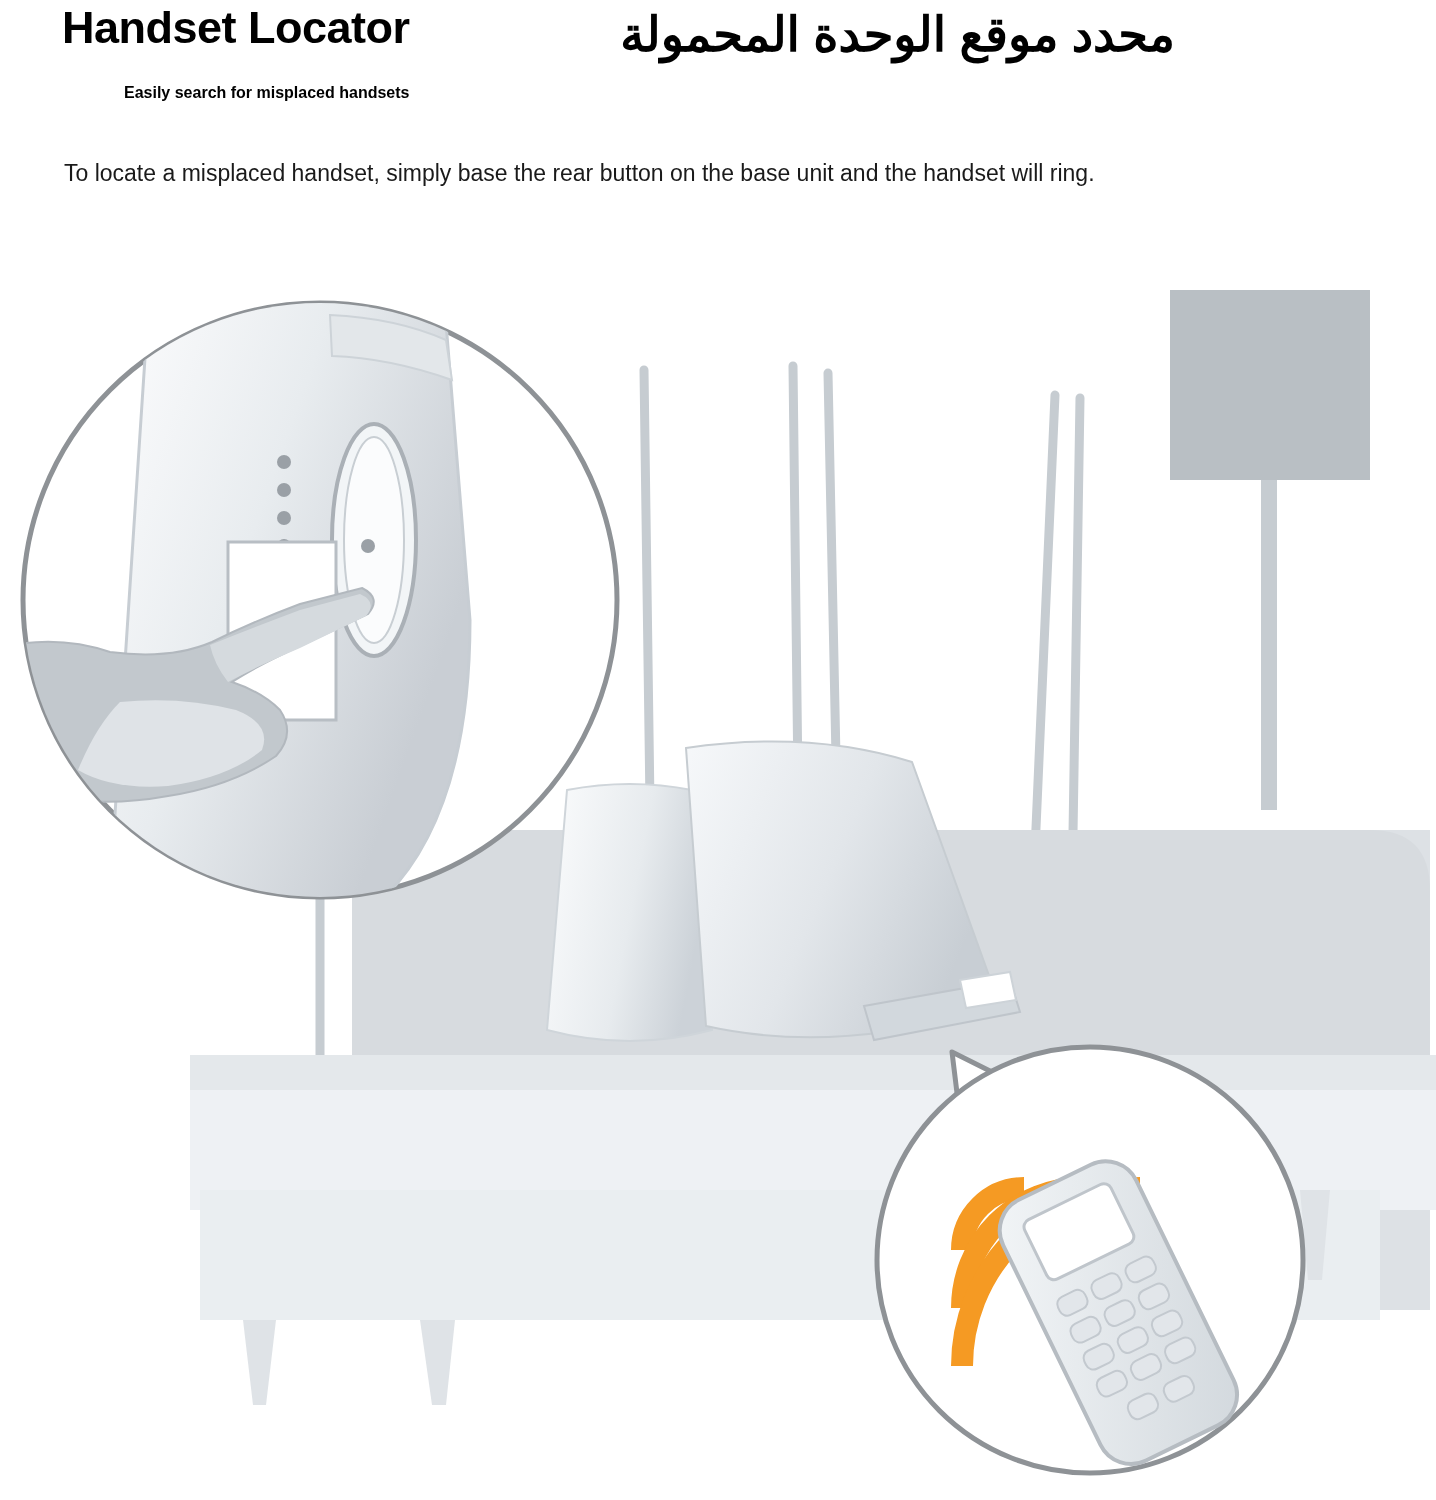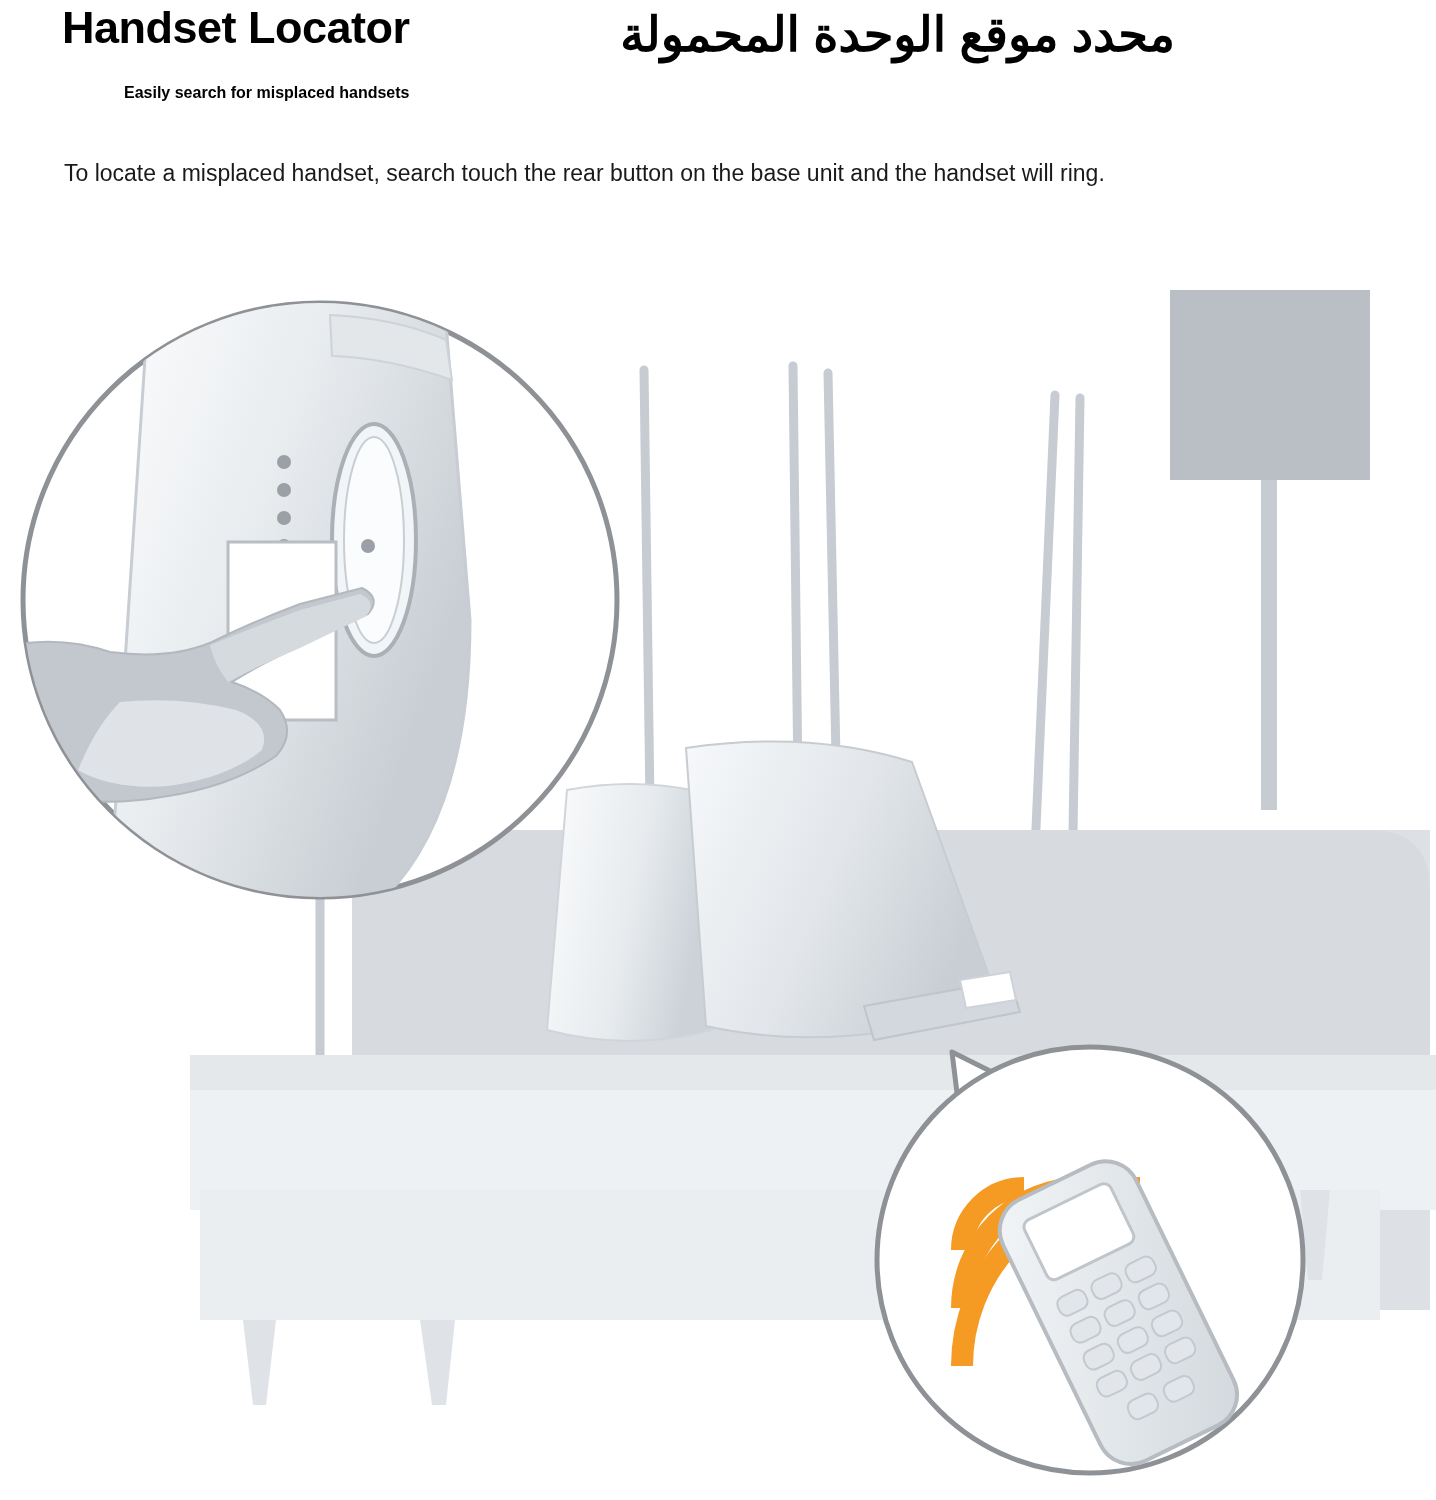--- a/index.html
+++ b/index.html
@@ -90,21 +90,21 @@
 <body>
 
 <div id="page">
 
   <div class="header">
     <div class="title-row">
       <div class="title-en">Handset Locator</div>
       <div class="title-ar">محدد موقع الوحدة المحمولة</div>
     </div>
     <div class="subtitle">Easily search for misplaced handsets</div>
-    <div class="body-text">To locate a misplaced handset, search touch the rear button on the base unit and the handset will ring.</div>
+    <div class="body-text">To locate a misplaced handset, simply base the rear button on the base unit and the handset will ring.</div>
   </div>
 
   <div class="illustration">
     <svg width="1436" height="1310" viewBox="0 0 1436 1310" xmlns="http://www.w3.org/2000/svg">
       <defs>
         <linearGradient id="gradBase" x1="0" y1="0" x2="1" y2="0.4">
           <stop offset="0%" stop-color="#f6f8fa"></stop>
           <stop offset="55%" stop-color="#e2e6ea"></stop>
           <stop offset="100%" stop-color="#c8ced4"></stop>
         </linearGradient>

